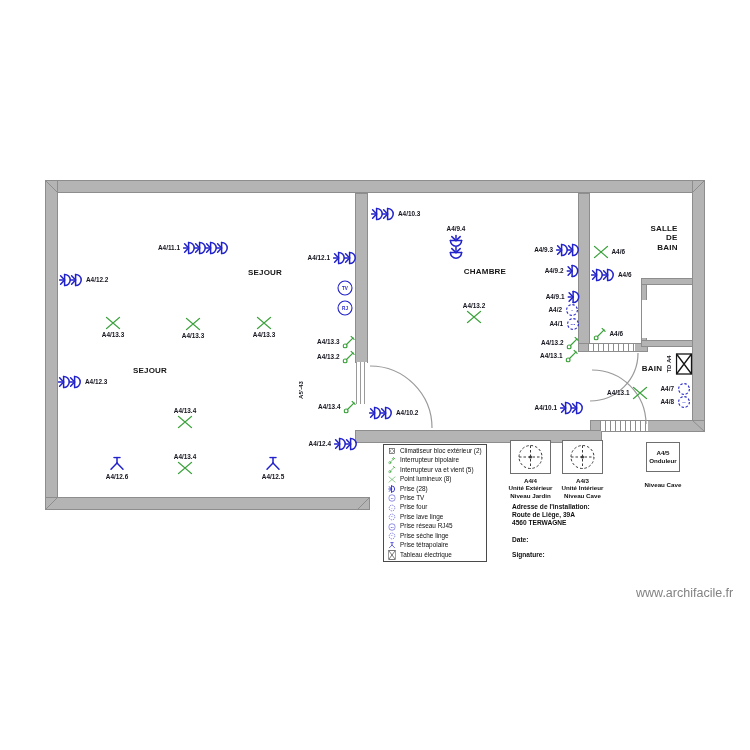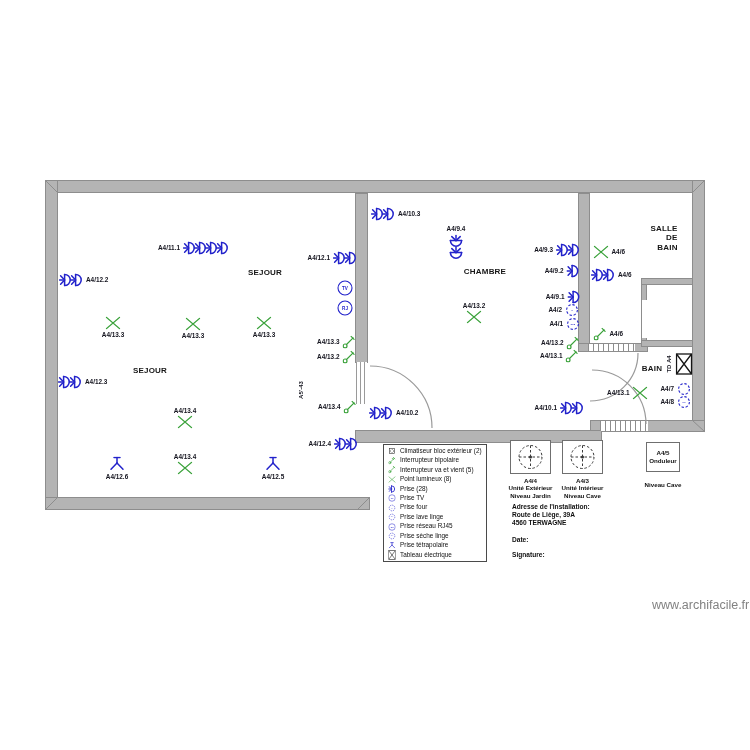--- a/index.html
+++ b/index.html
@@ -26,21 +26,21 @@
   .lg-label{font-size:6.4px;color:#101010;white-space:nowrap;line-height:1;}
   .unitbox{position:absolute;border:1px solid #6f6f6f;background:#fff;box-sizing:border-box;
         display:flex;align-items:center;justify-content:center;z-index:5;}
   .unit-text{position:absolute;text-align:center;font-size:6.2px;font-weight:bold;color:#101010;line-height:1.2;z-index:5;}
   #onduleur-box{position:absolute;left:646px;top:442px;width:34px;height:30px;border:1px solid #6f6f6f;
         box-sizing:border-box;display:flex;flex-direction:column;align-items:center;justify-content:center;
         font-size:6.2px;font-weight:bold;color:#101010;line-height:1.25;z-index:5;background:#fff;}
   #address{position:absolute;left:512px;top:503px;font-size:6.6px;font-weight:bold;color:#101010;
         line-height:1.2;z-index:5;}
   #address .gap1{margin-top:9px;} #address .gap2{margin-top:7px;}
-  #watermark{position:absolute;left:652px;top:586px;font-size:12.5px;color:#828282;z-index:5;margin-top:12px;}
+  #watermark{position:absolute;left:636px;top:586px;font-size:12.5px;color:#828282;z-index:5;}
 </style>
 </head>
 <body>
 
 <div id="canvas">
 
   <div class="wall" style="left:45px;top:180px;width:660px;height:13px"></div>
   <div class="wall" style="left:45px;top:180px;width:13px;height:330px"></div>
   <div class="wall" style="left:45px;top:497px;width:325px;height:13px"></div>
   <div class="wall" style="left:692px;top:180px;width:13px;height:252px"></div>

